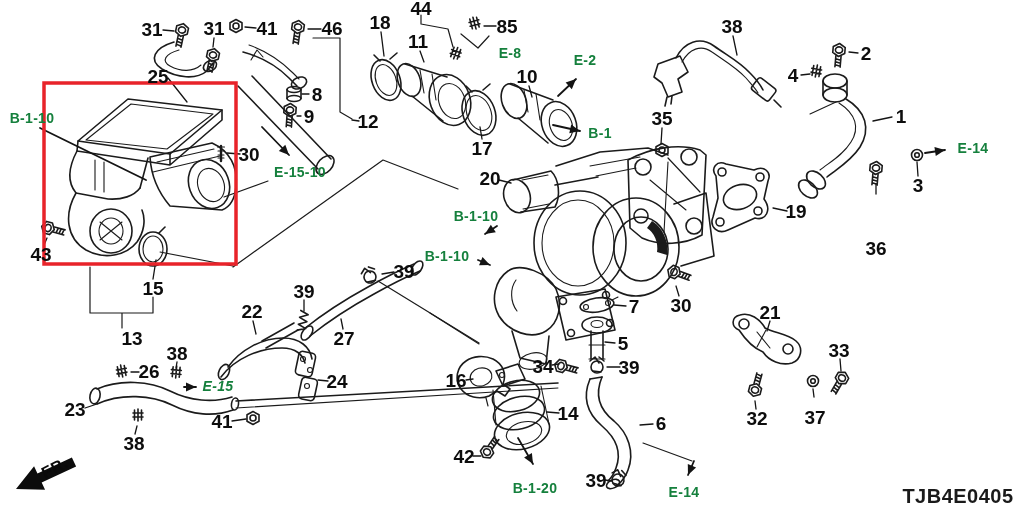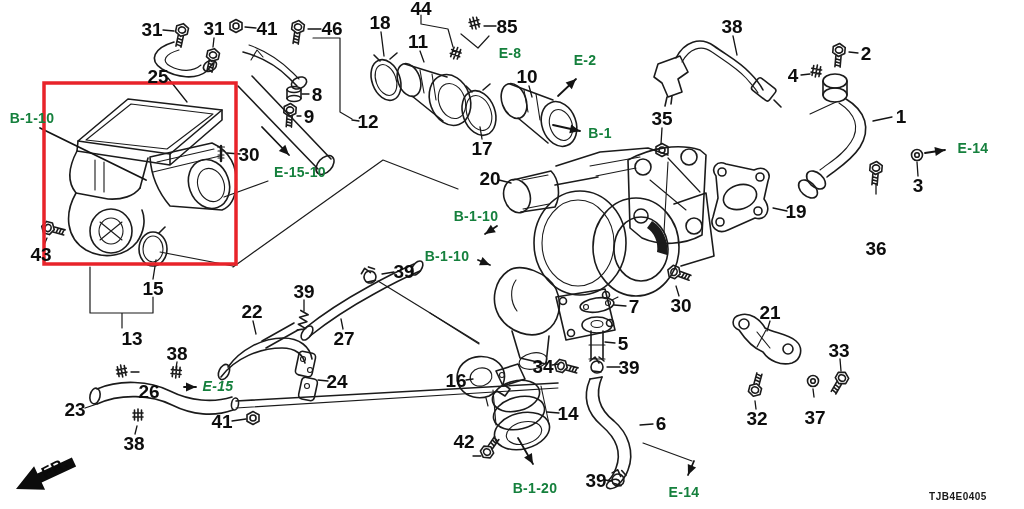--- a/index.html
+++ b/index.html
@@ -12,21 +12,21 @@
   svg#art{position:absolute;left:0;top:0;}
   #callout-layer{position:absolute;inset:0;pointer-events:none;}
   .callout{
     position:absolute;transform:translate(-50%,-50%);
     font-size:19px;font-weight:700;color:#0d0d0d;white-space:nowrap;
     line-height:1;
   }
   .callout.ref{font-weight:800;font-size:14px;letter-spacing:.3px;color:#15803d;}
   #code-label{
     position:absolute;transform:translate(-50%,-50%);
-    font-size:10px;font-weight:700;color:#1a1a1a;letter-spacing:.5px;
+    font-size:20px;font-weight:700;color:#1a1a1a;letter-spacing:.5px;
   }
   #fr-label{
     position:absolute;transform:translate(-50%,-50%) rotate(-27deg);
     font-size:16px;font-weight:800;color:#0a0a0a;letter-spacing:.5px;
   }
 </style>
 </head>
 <body style="background: rgb(255, 255, 255);">
 
 <div id="stage">
@@ -419,32 +419,32 @@
       <div class="callout" style="left: 796px; top: 211px;">19</div>
       <div class="callout" style="left: 490px; top: 178px;">20</div>
       <div class="callout" style="left: 681px; top: 305px;">30</div>
       <div class="callout" style="left: 634px; top: 306px;">7</div>
       <div class="callout" style="left: 41px; top: 254px;">43</div>
       <div class="callout" style="left: 153px; top: 288px;">15</div>
       <div class="callout" style="left: 132px; top: 338px;">13</div>
       <div class="callout" style="left: 252px; top: 311px;">22</div>
       <div class="callout" style="left: 304px; top: 291px;">39</div>
       <div class="callout" style="left: 344px; top: 338px;">27</div>
-      <div class="callout" style="left: 149px; top: 391px;">26</div>
+      <div class="callout" style="left: 149px; top: 371px;">26</div>
       <div class="callout" style="left: 177px; top: 353px;">38</div>
       <div class="callout" style="left: 337px; top: 381px;">24</div>
       <div class="callout" style="left: 75px; top: 409px;">23</div>
       <div class="callout" style="left: 222px; top: 421px;">41</div>
       <div class="callout" style="left: 134px; top: 443px;">38</div>
       <div class="callout" style="left: 456px; top: 380px;">16</div>
       <div class="callout" style="left: 543px; top: 366px;">34</div>
       <div class="callout" style="left: 629px; top: 367px;">39</div>
       <div class="callout" style="left: 623px; top: 343px;">5</div>
       <div class="callout" style="left: 568px; top: 413px;">14</div>
-      <div class="callout" style="left: 464px; top: 441px;">42</div>
+      <div class="callout" style="left: 464px; top: 456px;">42</div>
       <div class="callout" style="left: 661px; top: 423px;">6</div>
       <div class="callout" style="left: 596px; top: 480px;">39</div>
       <div class="callout" style="left: 770px; top: 312px;">21</div>
       <div class="callout" style="left: 839px; top: 350px;">33</div>
       <div class="callout" style="left: 815px; top: 417px;">37</div>
       <div class="callout" style="left: 757px; top: 418px;">32</div>
       <div class="callout" style="left: 404px; top: 271px;">39</div>
       <div class="callout ref" style="left: 32px; top: 118px;">B-1-10</div>
       <div class="callout ref" style="left: 300px; top: 172px;">E-15-10</div>
       <div class="callout ref" style="left: 510px; top: 53px;">E-8</div>

